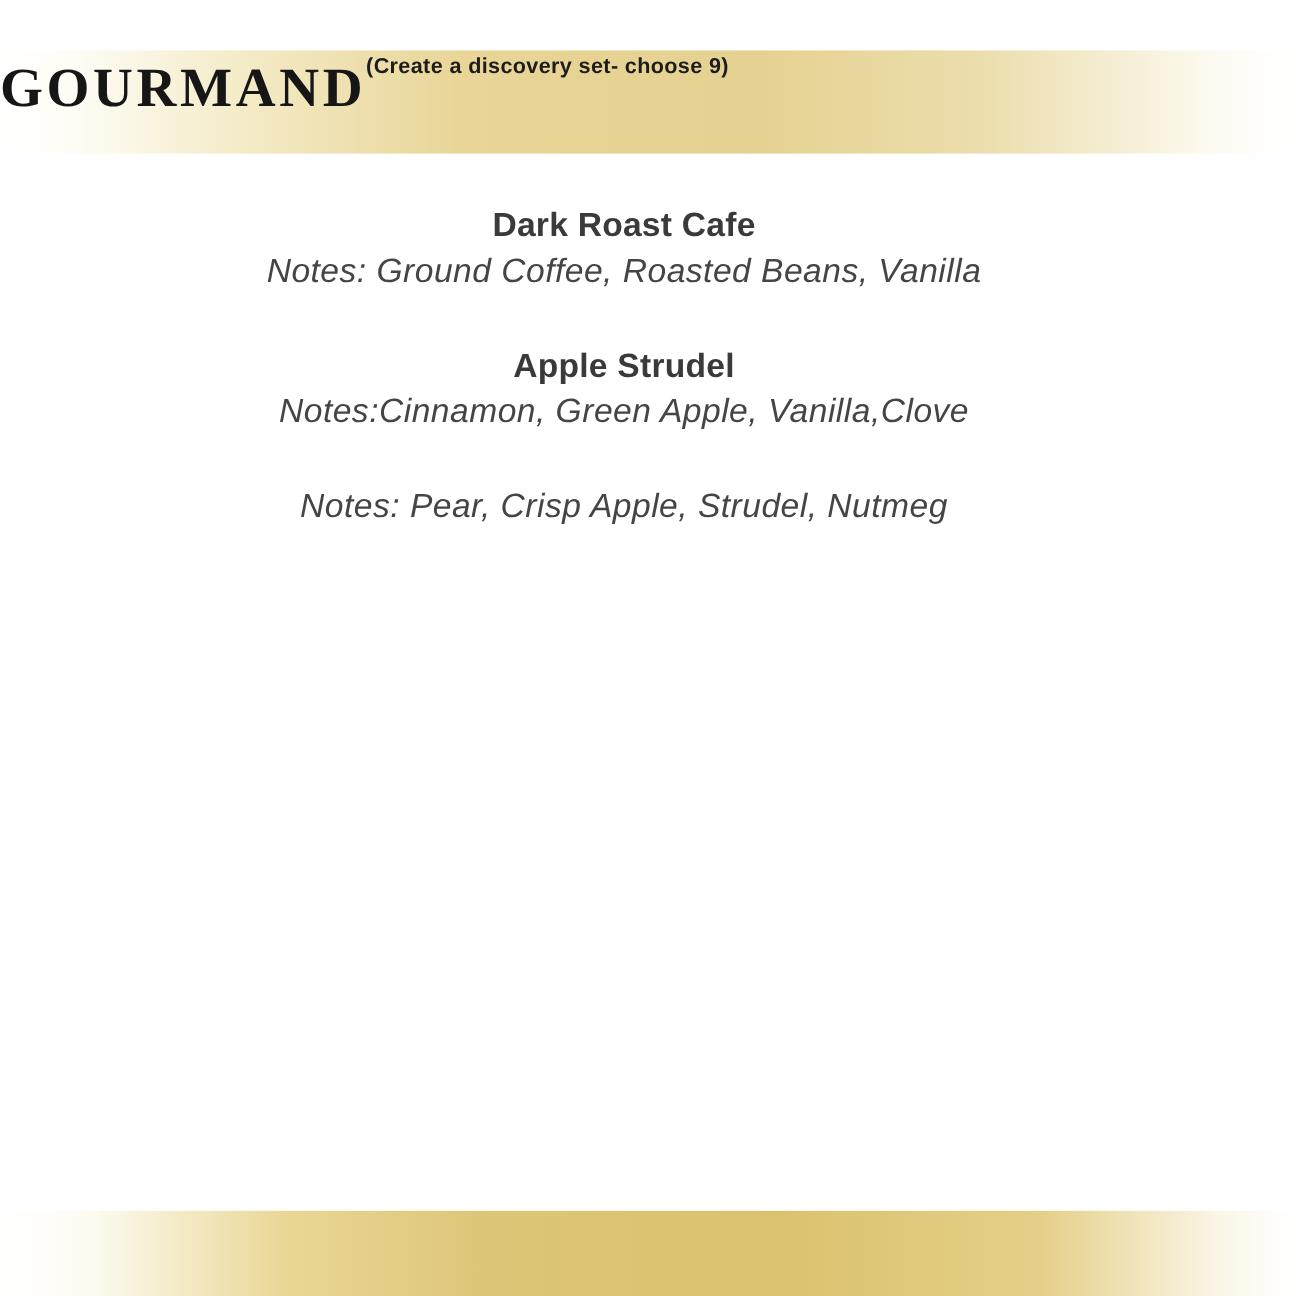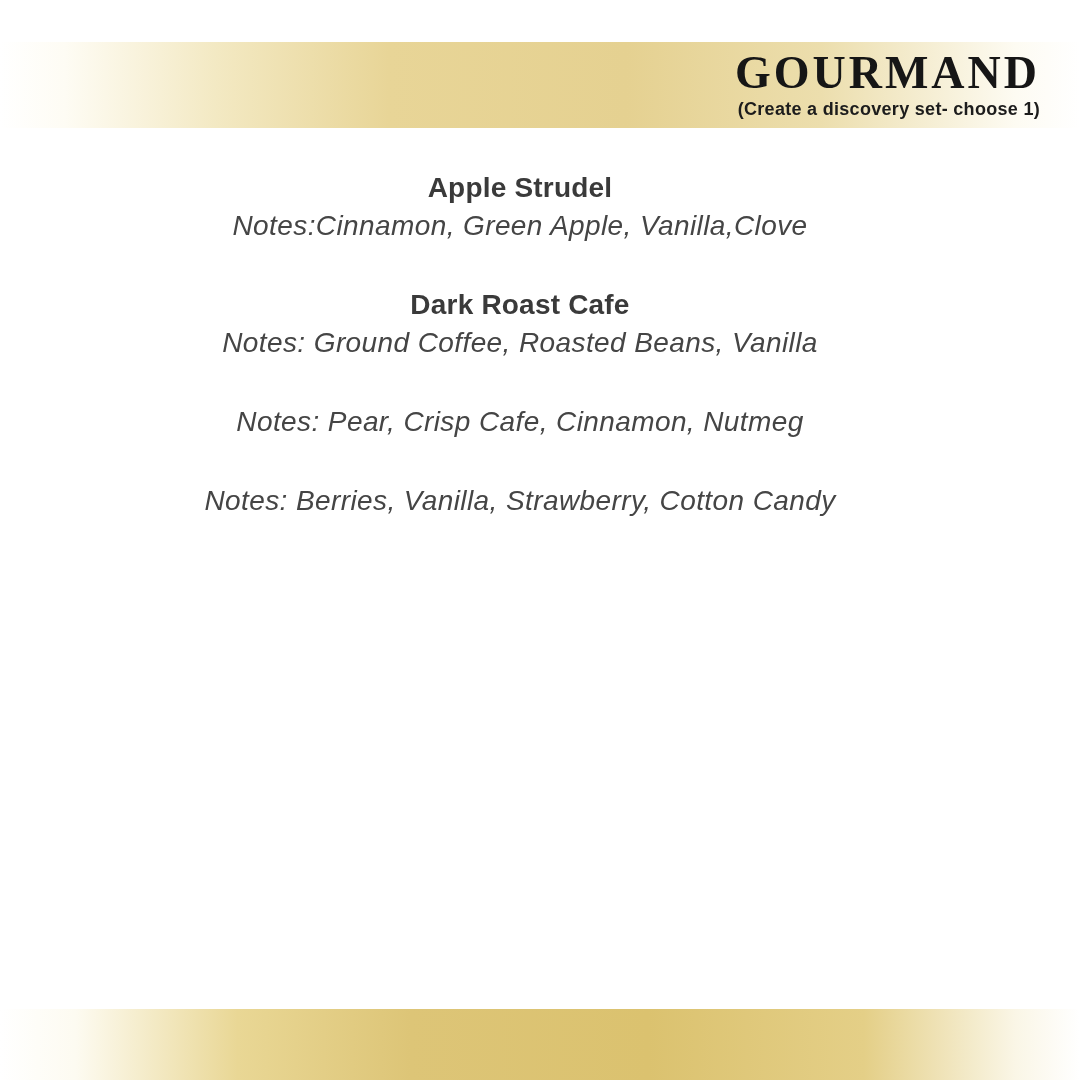--- a/index.html
+++ b/index.html
@@ -33,22 +33,22 @@
       #ffffff 0%, #fdfbf1 7%, #e9d795 22%, #ddc577 38%,
       #dbc26f 60%, #e4cf87 80%, #faf6e6 94%, #ffffff 100%);
   }
   .header-content {
     position: absolute;
     top: 0;
     left: 0;
     width: 1040px;
     height: 62px;
     display: flex;
-    flex-direction: column;
-    align-items: flex-end;
+    flex-direction: row;
+    align-items: flex-start;
     justify-content: flex-start;
   }
   .title {
     margin: 8px 0 0 0;
     font-family: "Liberation Serif", "DejaVu Serif", serif;
     font-weight: 700;
     font-size: 46px;
     line-height: 46px;
     letter-spacing: 3px;
     color: #161616;
@@ -89,34 +89,33 @@
     letter-spacing: 0.4px;
     color: #454545;
   }
 </style>
 </head>
 <body>
 
 <div class="band band-top">
   <div class="header-content">
     <h1 class="title">GOURMAND</h1>
-    <div class="subtitle">(Create a discovery set- choose 1)</div>
+    <div class="subtitle">(Create a discovery set- choose 9)</div>
   </div>
 </div>
 
 <main class="items">
   <section class="item">
+    <h2 class="item-name">Dark Roast Cafe</h2>
+    <p class="item-notes">Notes: Ground Coffee, Roasted Beans, Vanilla</p>
+  </section>
+  <section class="item">
     <h2 class="item-name">Apple Strudel</h2>
     <p class="item-notes">Notes:Cinnamon, Green Apple, Vanilla,Clove</p>
   </section>
   <section class="item">
-    <h2 class="item-name">Dark Roast Cafe</h2>
-    <p class="item-notes">Notes: Ground Coffee, Roasted Beans, Vanilla</p>
+    <p class="item-notes">Notes: Pear, Crisp Apple, Strudel, Nutmeg</p>
   </section>
   <section class="item">
-    <p class="item-notes">Notes: Pear, Crisp Cafe, Cinnamon, Nutmeg</p>
-  </section>
-  <section class="item">
-    <p class="item-notes">Notes: Berries, Vanilla, Strawberry, Cotton Candy</p>
   </section>
 </main>
 
 <div class="band band-bottom"></div>
 
 </body></html>

